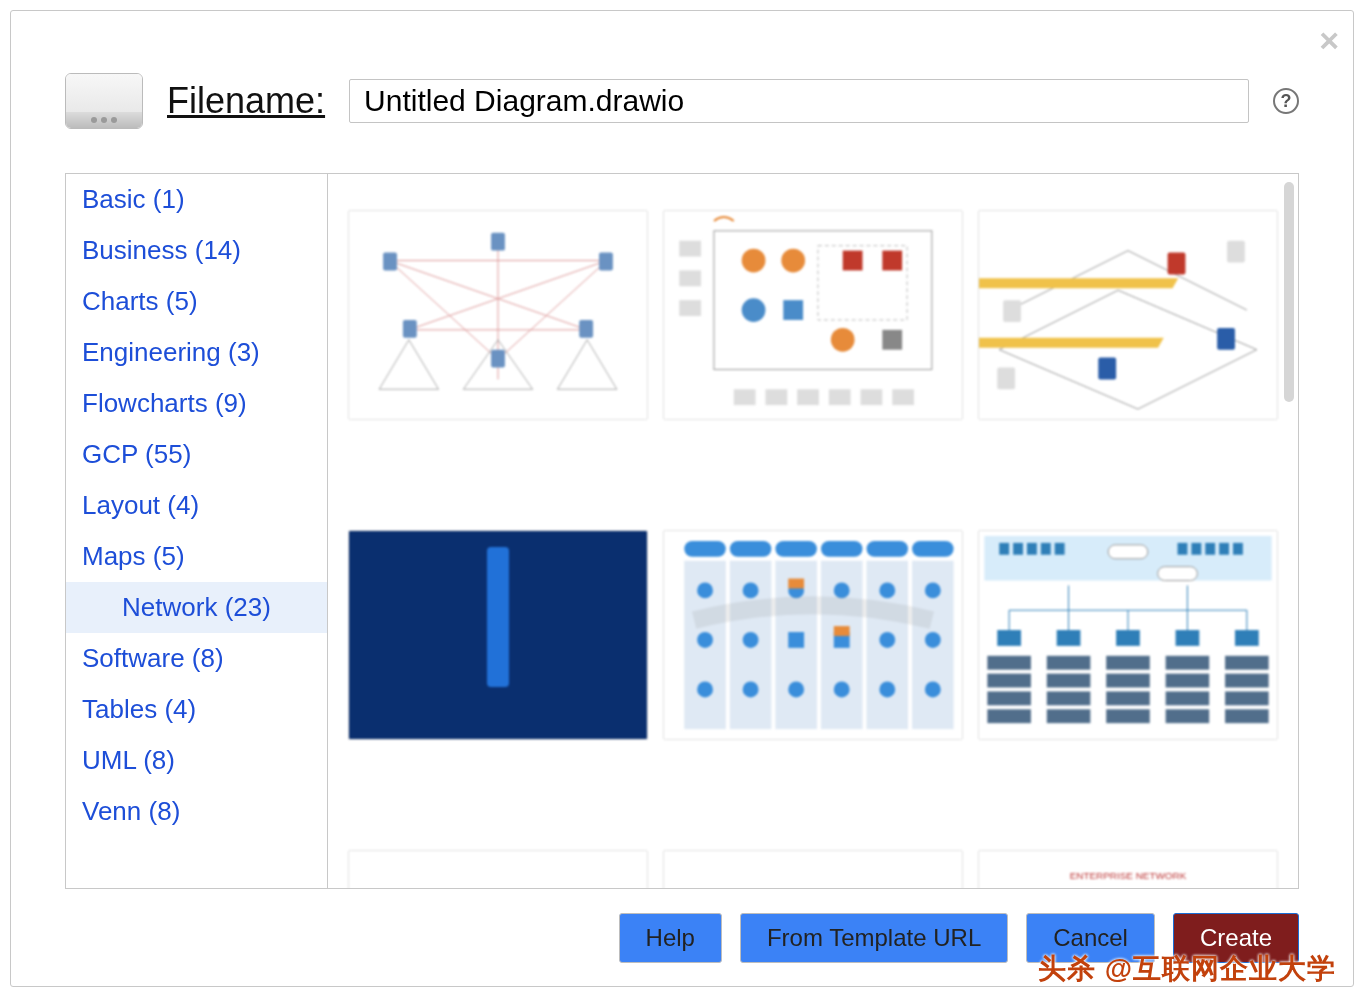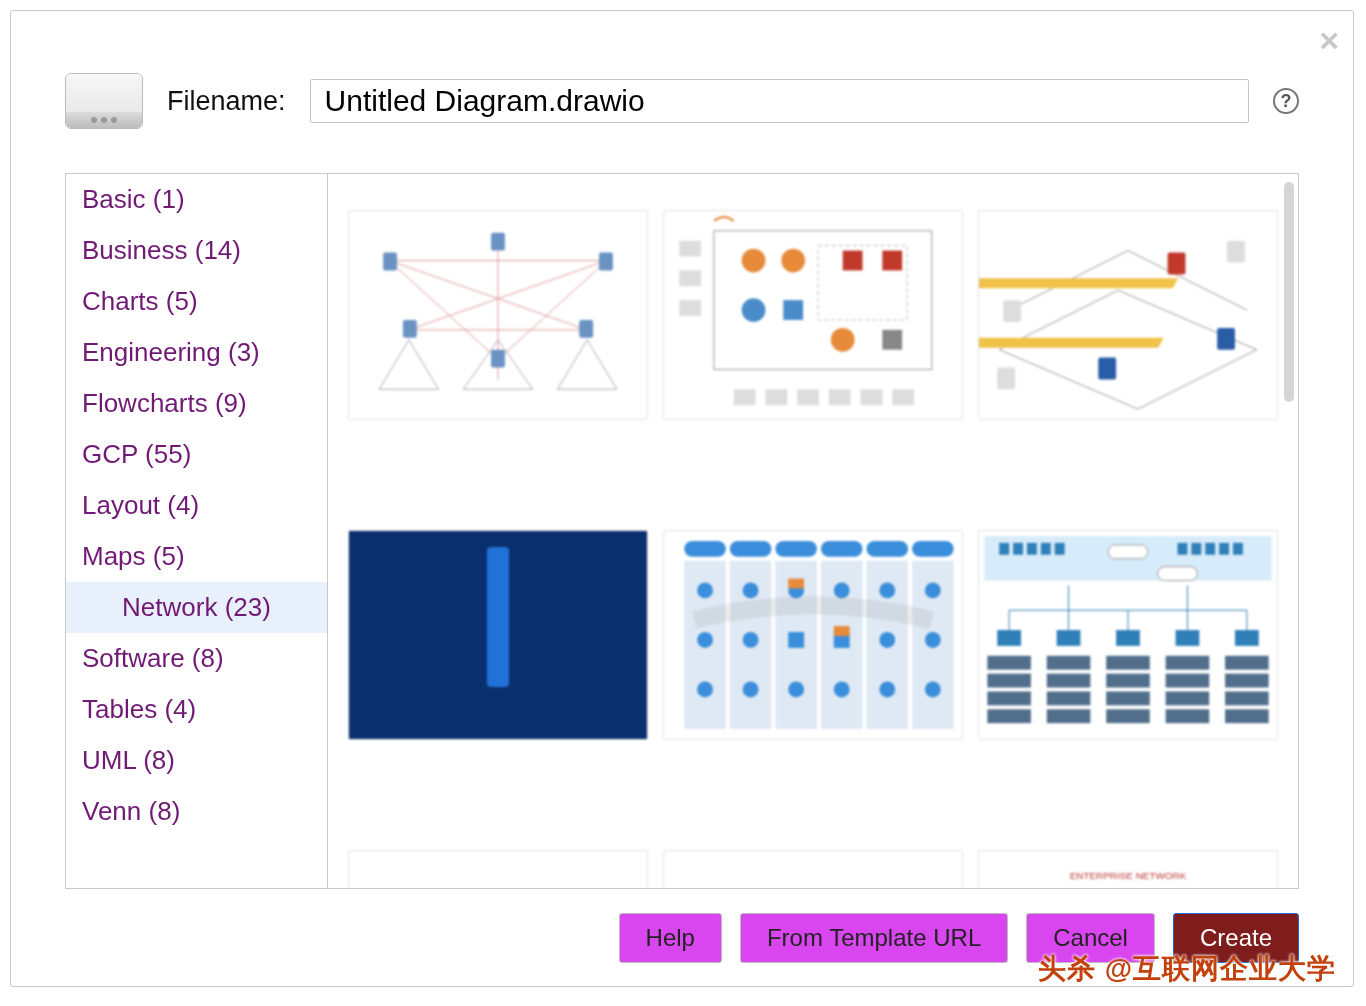--- a/index.html
+++ b/index.html
@@ -37,22 +37,23 @@
     width: 78px; height: 56px;
     display: flex; flex-direction: column;
     border: 1px solid #bbb;
     border-radius: 6px;
     overflow: hidden;
   }
   .device-icon .top { flex: 1; background: linear-gradient(180deg,#f7f7f7,#e9e9e9); }
   .device-icon .bot { height: 16px; background: linear-gradient(180deg,#dcdcdc,#bcbcbc); display:flex; align-items:center; justify-content:center; gap:4px; }
   .device-icon .bulb { width:6px; height:6px; border-radius:50%; background:#9a9a9a; }
   .filename-label {
-    font-size: 27px;
+    font-size: 36px;
     color: #111;
+    text-decoration: underline;
   }
   .filename-input {
     flex: 1;
     height: 44px;
     font-size: 30px;
     padding: 4px 14px;
     border: 1px solid #c4c4c4;
     border-radius: 2px;
   }
   .help-circle {
@@ -70,21 +71,21 @@
     position: relative;
     overflow: hidden;
   }
   .sidebar {
     width: 262px;
     border-right: 1px solid #c8c8c8;
     overflow-y: auto;
   }
   .sidebar-item {
     font-size: 26px;
-    color: #701a75;
+    color: #1d4ed8;
     padding: 10px 16px;
     cursor: pointer;
   }
   .sidebar-item.selected {
     background: #e8f0fb;
     text-align: center;
   }
   .template-grid {
     flex: 1;
     padding: 36px 20px;
@@ -134,21 +135,21 @@
   .button-row {
     display:flex; gap:18px;
     justify-content:flex-end;
     padding: 24px 54px 0 0;
   }
   .btn {
     height: 50px;
     padding: 0 26px;
     font-size: 24px;
     border: 1px solid #bdbdbd;
-    background: #d946ef;
+    background: #3b82f6;
     border-radius: 3px;
     cursor: pointer;
     color:#222;
   }
   .btn.primary {
     background:#7f1d1d; border-color:#1a6ed6; color:#fff;
   }
   .watermark {
     position:absolute;
     right: 30px; bottom: 18px;

